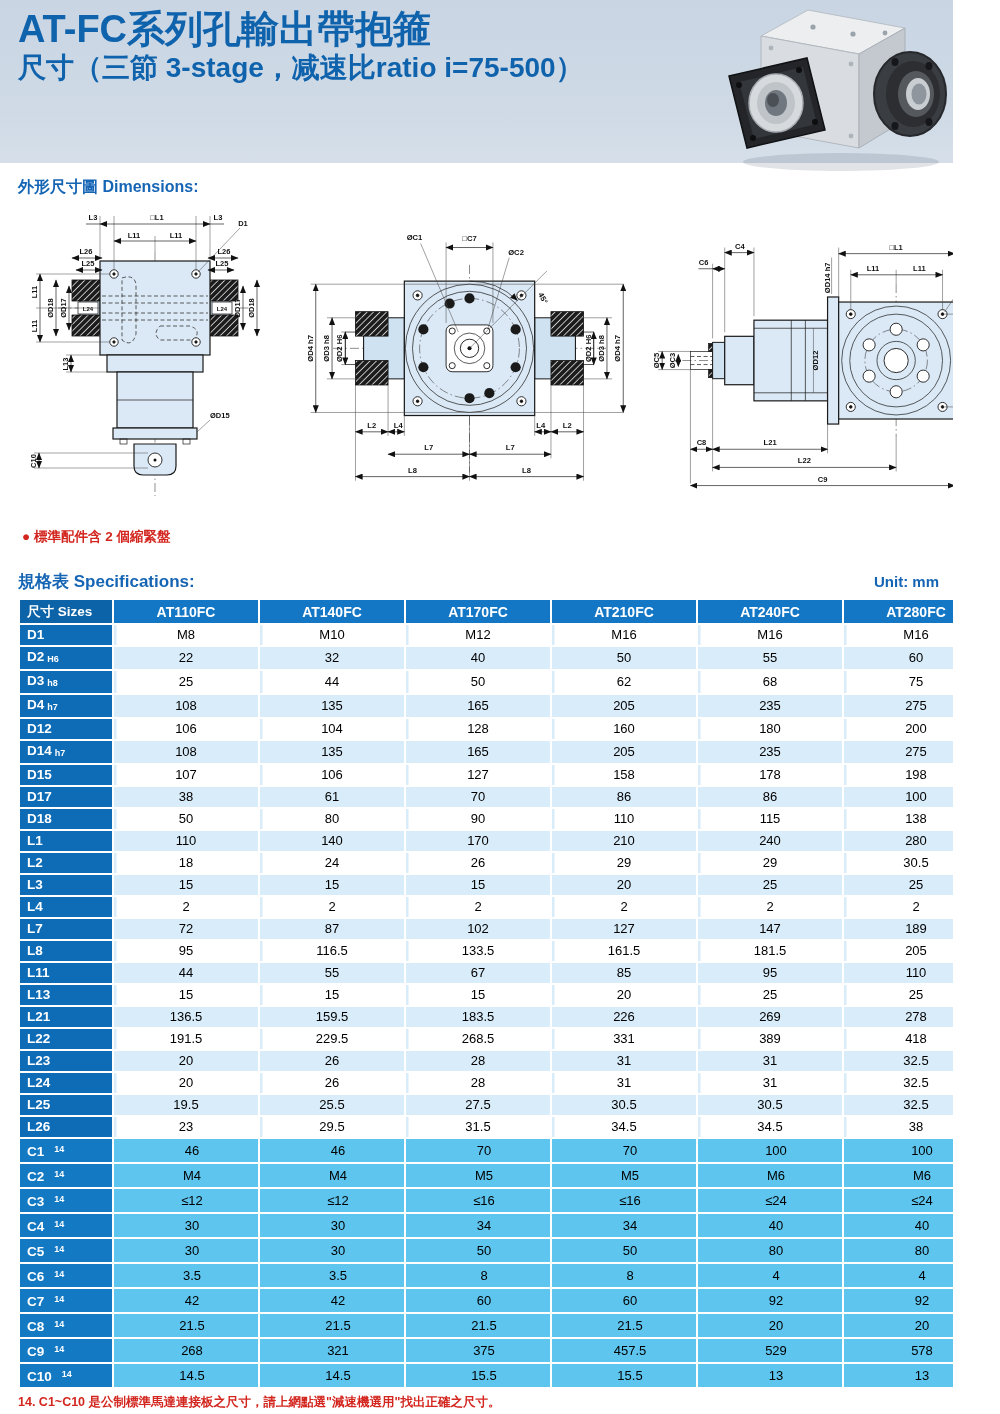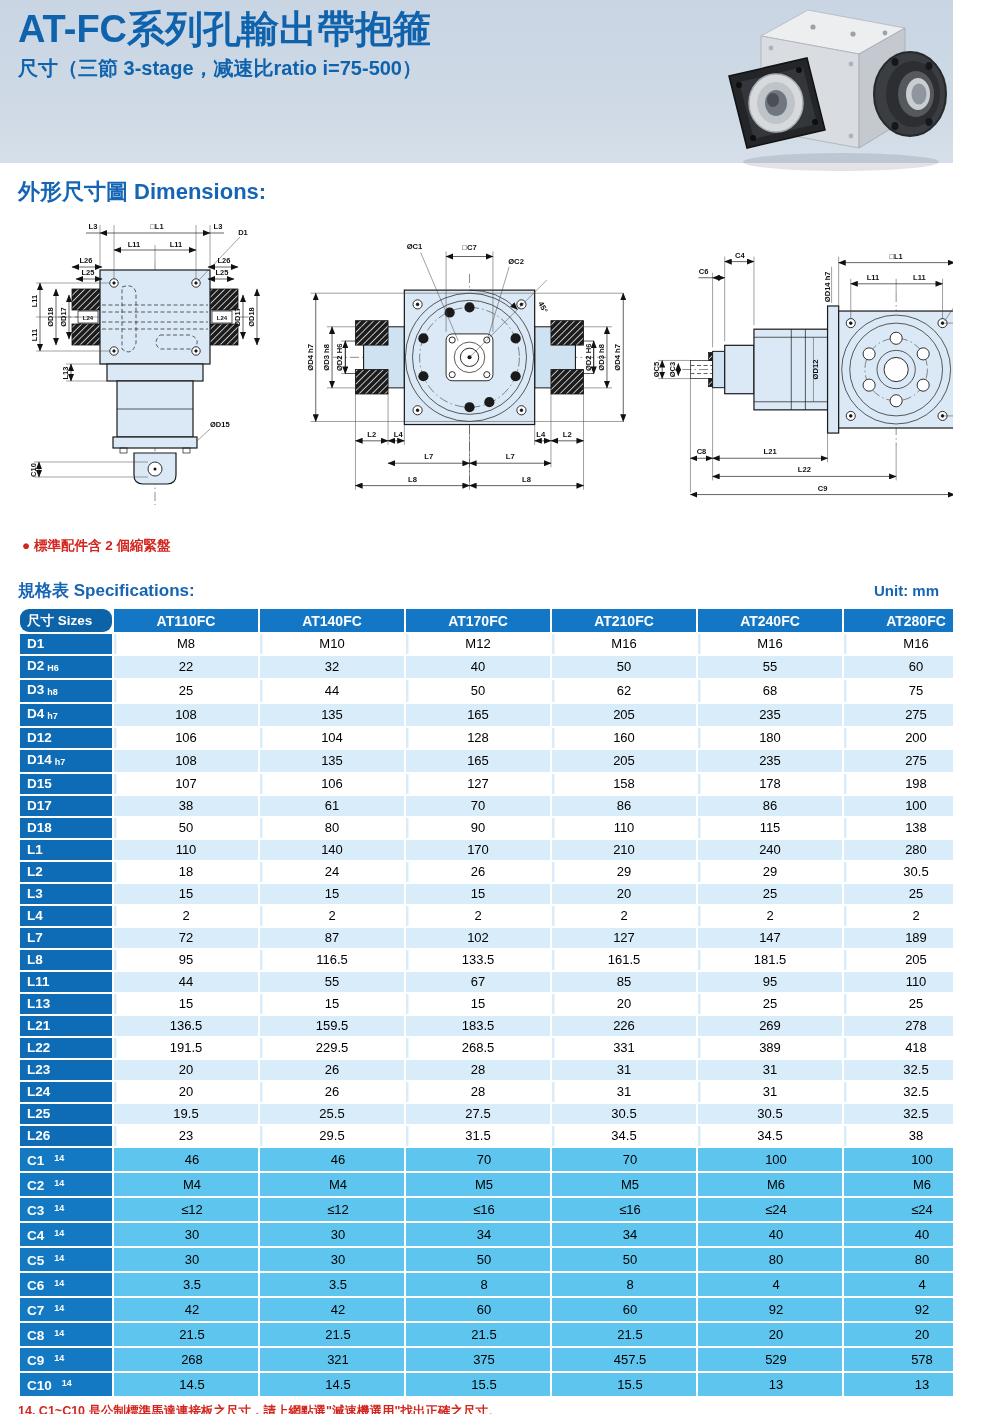--- a/index.html
+++ b/index.html
@@ -4,24 +4,24 @@
 <style>
   html,body { margin:0; padding:0; background:#fff; }
   .page {
     position:relative; width:953px; height:1414px; background:#fff;
     font-family:"Liberation Sans","DejaVu Sans",sans-serif; overflow:hidden;
   }
   
   .hero { position:relative; height:163px; background:linear-gradient(180deg,#c9d5e3 0%,#cfdae6 70%,#d6dfe9 100%); }
   .hero h1 { margin:0; padding:7px 0 0 18px; font-size:38px; line-height:44px; font-weight:bold; color:#0f62ac; }
   .hero h2 { margin:1px 0 0 18px; font-size:27px; line-height:30px; font-weight:bold; color:#0f62ac; }
-  .hero h3 { margin:3px 0 0 18px; font-size:20px; line-height:28px; font-weight:bold; color:#0f62ac; }
+  .hero h3 { margin:3px 0 0 18px; font-size:28px; line-height:28px; font-weight:bold; color:#0f62ac; }
   .product-visual { position:absolute; top:0; right:0; width:240px; height:178px; }
   
-  .section-title { margin:14px 0 0 18px; font-size:22px; font-weight:bold; color:#1565b4; }
+  .section-title { margin:14px 0 0 18px; font-size:16px; font-weight:bold; color:#1565b4; }
   
   .drawings { position:relative; height:360px; margin-top:4px; }
   .drw { position:absolute; }
   #drw1 { left:10px;  top:6px;   width:290px; height:306px; }
   #drw2 { left:298px; top:16px;  width:342px; height:280px; }
   #drw3 { left:640px; top:16px;  width:358px; height:280px; }
   .red-note { position:absolute; left:22px; top:326px; font-size:13.5px; font-weight:bold; color:#d3261f; }
   
   .out  { stroke:#1a1a1a; stroke-width:1.2; fill:#dbe9f6; }
   .out2 { stroke:#1a1a1a; stroke-width:1;   fill:#cfe2f2; }
@@ -35,21 +35,21 @@
   .scr  { stroke:#1a1a1a; stroke-width:.9; fill:#fff; }
   .hole { fill:#1a1a1a; }
   
   .spec-head { display:flex; justify-content:space-between; align-items:baseline; margin:8px 14px 5px 18px; }
   .spec-label { font-size:17px; font-weight:bold; color:#1565b4; }
   .unit-label { font-size:15px; font-weight:bold; color:#1565b4; }
   
   table.spec { margin-left:18px; width:972px; border-collapse:separate; border-spacing:2px; table-layout:fixed; background:#fff; }
   table.spec col.c0 { width:92px; }
   table.spec thead th { background:#1377c5; color:#fff; font-size:14px; font-weight:bold; height:23px; padding:0; }
-  table.spec thead th.sz { background:#0c63a8; text-align:left; padding-left:7px; font-size:13.5px;border-radius:9px; }
+  table.spec thead th.sz { background:#0c63a8; text-align:left; padding-left:7px; font-size:13.5px; }
   table.spec tbody th { background:#0e6cb6; color:#fff; text-align:left; padding:0 0 0 7px; font-weight:bold; font-size:13.5px; height:20px; line-height:20px; white-space:nowrap; }
   table.spec tbody tr.row-c th { background:#1379c2; }
   table.spec td { text-align:center; font-size:13px; color:#000; height:20px; padding:0; line-height:20px; }
   tr.row-a td { background:#fff; box-shadow:inset 2.5px 0 0 #d9ecf9; }
   tr.row-b td { background:#d9ecf9; }
   tr.row-c td { background:#5ec5ef;padding-left:12px; }
   .lbl-sub { font-size:9px; vertical-align:-1px; margin-left:3px; }
   .lbl-sup { font-size:9px; vertical-align:4px; margin-left:10px; }
   .footnote { margin:5px 0 0 18px; font-size:12.5px; font-weight:bold; color:#d3261f; }
 </style>

